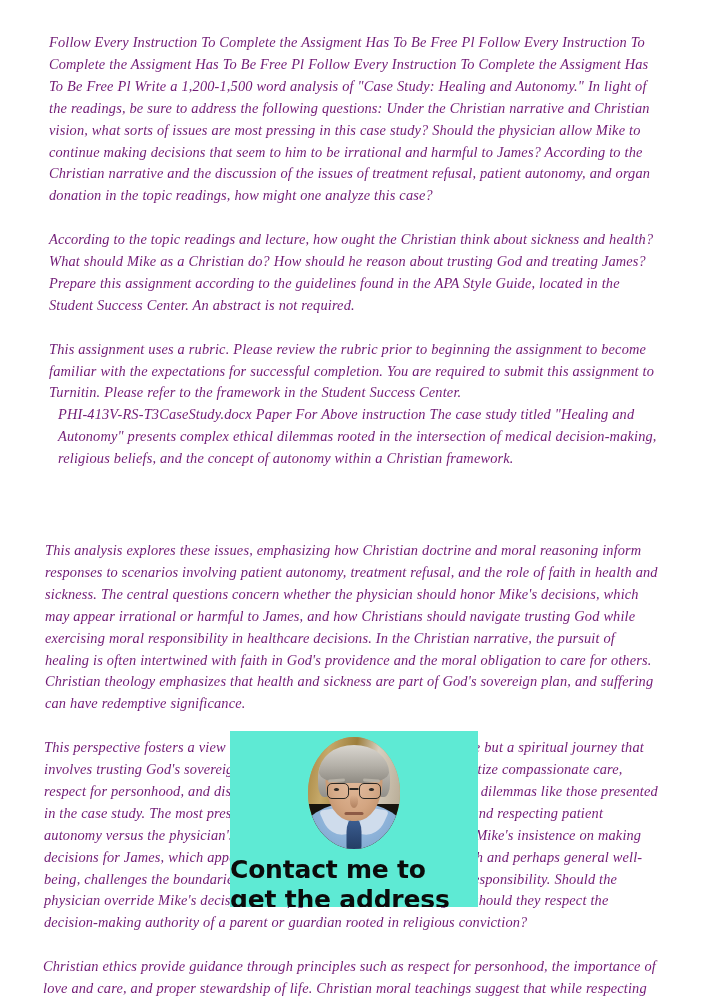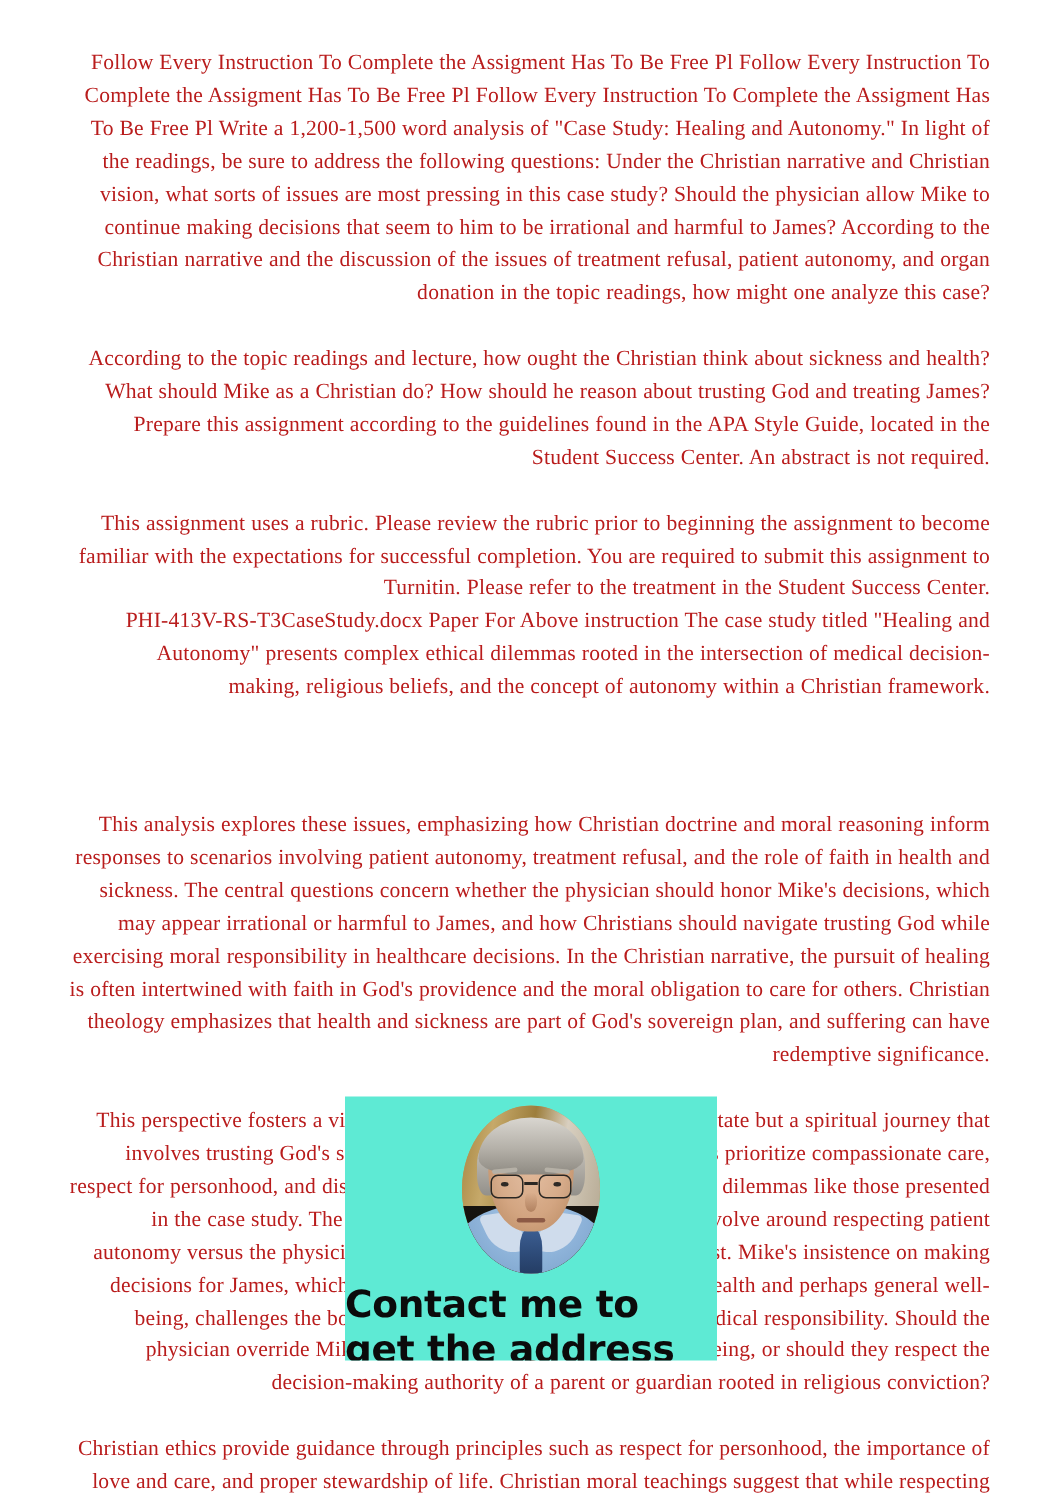--- a/index.html
+++ b/index.html
@@ -22,24 +22,25 @@
   #doc-body {
     position: absolute;
     left: 46px;
     top: 32px;
     width: 614px;
   }
   .para {
     margin: 0 0 0 0;
     font-size: 14.4px;
     line-height: 21.9px;
-    text-align: right;
-    color: #b91c1c;
+    text-align: left;
+    color: #701a75;
     letter-spacing: 0.01em;
     word-spacing: 0.01em;
+    font-style: italic;
   }
   .para.blk1 { margin-left: 3px; }
   .para.blk2 { margin-left: 3px; }
   .para.blk3 { margin-left: 3px; }
   .para.blk4 { margin-left: 12px; }
   .para.blk5 { margin-left: -1px; margin-top: 48px; }
   .para.blk6 { margin-left: -2px; }
   .para.blk7 { margin-left: -3px; }
   .gap {
     height: 21.9px;
@@ -208,21 +209,21 @@
 <div id="page">
 
   <div id="doc-body">
 
     <p class="para blk1">Follow Every Instruction To Complete the Assigment Has To Be Free Pl Follow Every Instruction To Complete the Assigment Has To Be Free Pl Follow Every Instruction To Complete the Assigment Has To Be Free Pl Write a 1,200-1,500 word analysis of "Case Study: Healing and Autonomy." In light of the readings, be sure to address the following questions: Under the Christian narrative and Christian vision, what sorts of issues are most pressing in this case study? Should the physician allow Mike to continue making decisions that seem to him to be irrational and harmful to James? According to the Christian narrative and the discussion of the issues of treatment refusal, patient autonomy, and organ donation in the topic readings, how might one analyze this case?</p>
     <div class="gap"></div>
 
     <p class="para blk2">According to the topic readings and lecture, how ought the Christian think about sickness and health? What should Mike as a Christian do? How should he reason about trusting God and treating James? Prepare this assignment according to the guidelines found in the APA Style Guide, located in the Student Success Center. An abstract is not required.</p>
     <div class="gap"></div>
 
-    <p class="para blk3">This assignment uses a rubric. Please review the rubric prior to beginning the assignment to become familiar with the expectations for successful completion. You are required to submit this assignment to Turnitin. Please refer to the treatment in the Student Success Center.</p>
+    <p class="para blk3">This assignment uses a rubric. Please review the rubric prior to beginning the assignment to become familiar with the expectations for successful completion. You are required to submit this assignment to Turnitin. Please refer to the framework in the Student Success Center.</p>
 
     <p class="para blk4">PHI-413V-RS-T3CaseStudy.docx Paper For Above instruction The case study titled "Healing and Autonomy" presents complex ethical dilemmas rooted in the intersection of medical decision-making, religious beliefs, and the concept of autonomy within a Christian framework.</p>
     <div class="gap"></div>
 
     <p class="para blk5">This analysis explores these issues, emphasizing how Christian doctrine and moral reasoning inform responses to scenarios involving patient autonomy, treatment refusal, and the role of faith in health and sickness. The central questions concern whether the physician should honor Mike's decisions, which may appear irrational or harmful to James, and how Christians should navigate trusting God while exercising moral responsibility in healthcare decisions. In the Christian narrative, the pursuit of healing is often intertwined with faith in God's providence and the moral obligation to care for others. Christian theology emphasizes that health and sickness are part of God's sovereign plan, and suffering can have redemptive significance.</p>
     <div class="gap"></div>
 
     <p class="para blk6">This perspective fosters a view that health is not solely a biomedical state but a spiritual journey that involves trusting God's sovereignty. Consequently, Christian ethics prioritize compassionate care, respect for personhood, and discernment rooted in Scripture when facing dilemmas like those presented in the case study. The most pressing issues in this case study revolve around respecting patient autonomy versus the physician's duty to act in the patient's best interest. Mike's insistence on making decisions for James, which appear irrational or harmful to James's health and perhaps general well-being, challenges the boundaries of Christian compassion and medical responsibility. Should the physician override Mike's decisions to safeguard James's well-being, or should they respect the decision-making authority of a parent or guardian rooted in religious conviction?</p>
     <div class="gap"></div>
 

